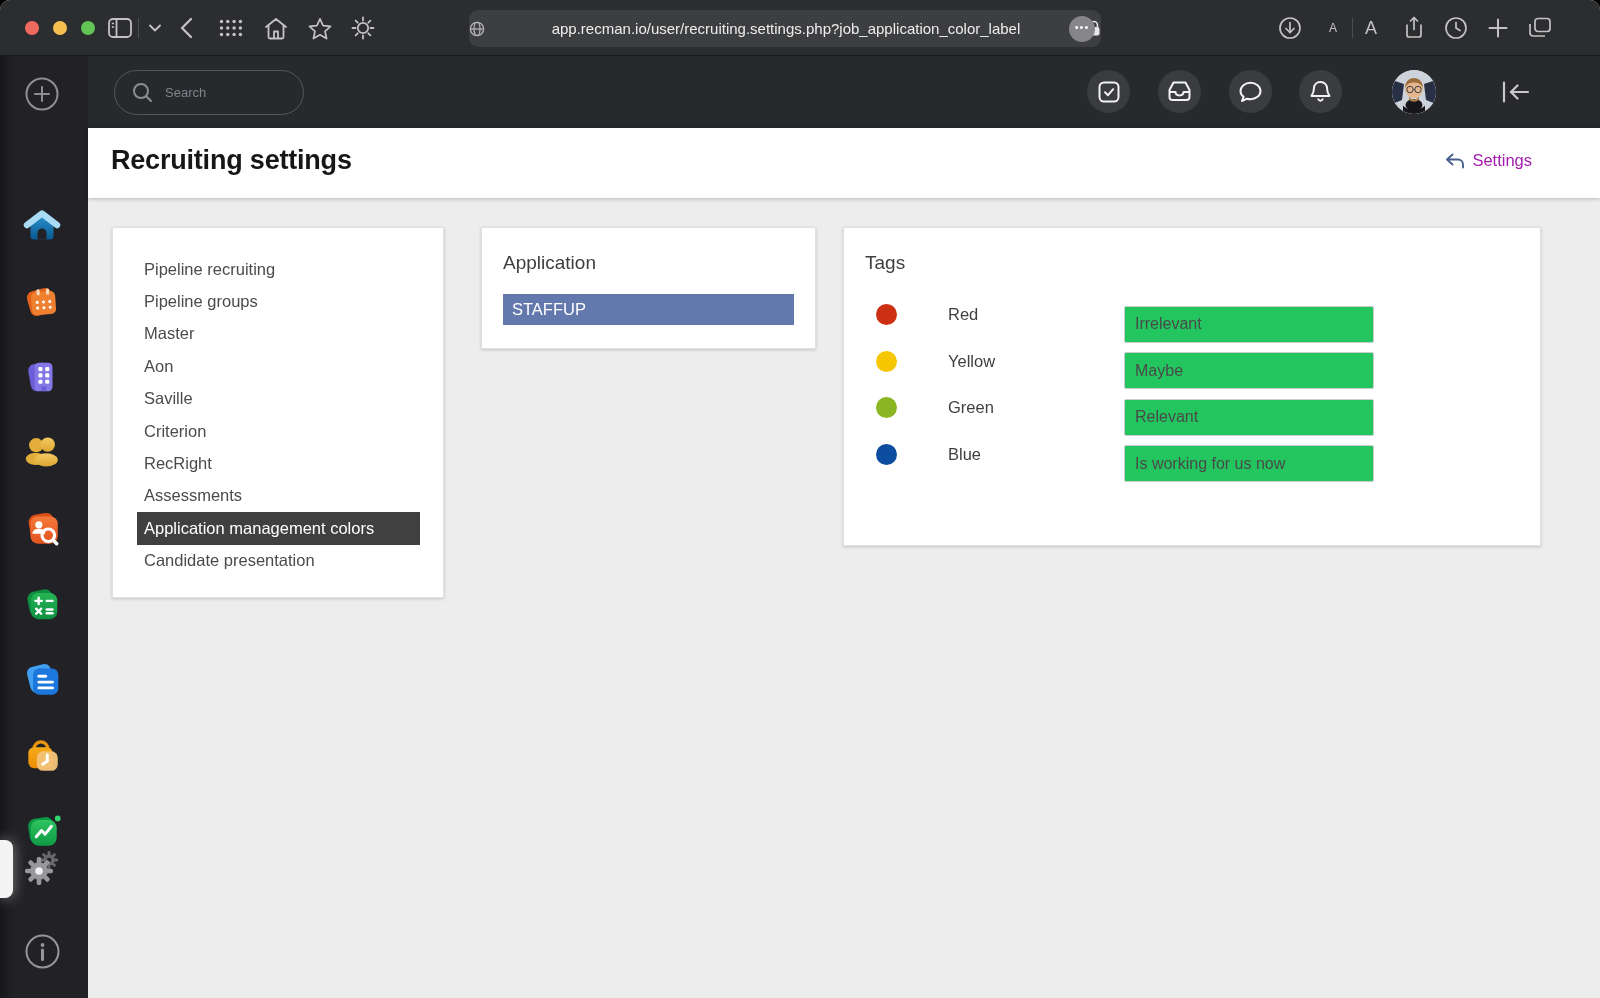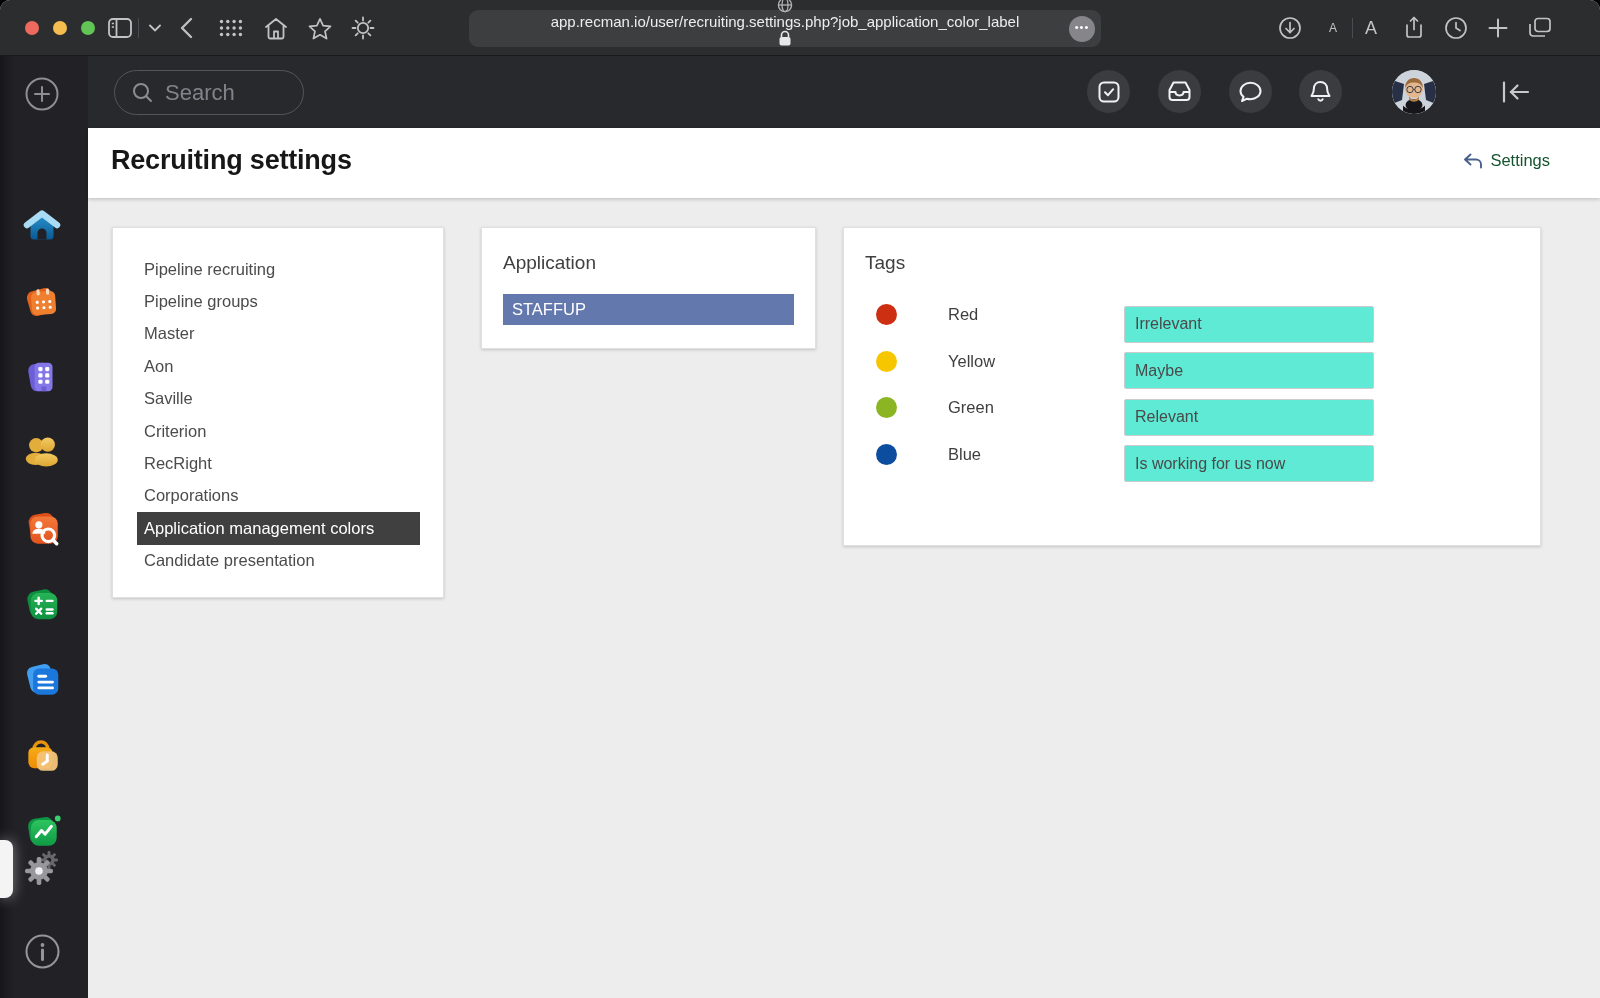--- a/index.html
+++ b/index.html
@@ -17,58 +17,58 @@
   .t-zoom { left:81px;  background:#61c454; }
   .chrome-ic { position:absolute; top:14px; width:28px; height:28px; display:flex;
                align-items:center; justify-content:center; color:#c3c3c5; }
   .chrome-ic svg { display:block; }
   .c-div { position:absolute; background:#4b4c4f; width:1px; height:20px; top:18px; }
   .a-small { font-size:12px; color:#c3c3c5; }
   .a-big   { font-size:18px; color:#c3c3c5; }
 
   .urlbar { position:absolute; left:469px; top:10px; width:632px; height:37px;
             background:#3d3e40; border-radius:9px; display:flex; align-items:center;
-            justify-content:flex-end;flex-direction:column; }
+            justify-content:space-between; }
   .urlbar .url-text { color:#ededee; font-size:15px; margin:0 8px; }
   .more-btn { position:absolute; right:6px; top:5.5px; width:26px; height:26px;
               border-radius:50%; background:#85858a; display:flex; align-items:center;
               justify-content:center; }
   .more-btn span { color:#fff; font-size:11px; letter-spacing:1px; line-height:1; margin-top:-3px; }
 
   
   .sidebar { position:absolute; left:0; top:56px; width:88px; height:942px;
              background:linear-gradient(90deg,#17171a 0px,#222226 14px); }
   .side-ic { position:absolute; left:20px; width:44px; height:44px; display:flex;
              align-items:center; justify-content:center; }
   .active-pill { position:absolute; left:0; top:784px; width:13px; height:58px;
                  background:#f4f4f5; border-radius:0 8px 8px 0; box-shadow:0 0 14px rgba(255,255,255,.45); }
 
   
   .topbar { position:absolute; left:88px; top:56px; width:1512px; height:72px; background:#28292c; }
   .search-pill { position:absolute; left:26px; top:14px; width:190px; height:45px;
                  border:1.5px solid #54555d; border-radius:23px; display:flex;
                  align-items:center; padding-left:17px; }
   .search-pill input { background:transparent; border:none; outline:none; color:#c9c9ce;
-                       font-size:22px; width:130px; margin-left:12px;
+                       font-size:13px; width:130px; margin-left:12px;
                        font-family:"Liberation Sans",sans-serif; }
   .search-pill input::placeholder { color:#82838b; }
   .round-btn { position:absolute; top:14px; width:43px; height:43px; border-radius:50%;
                background:#3b3c3f; display:flex; align-items:center; justify-content:center; }
   .avatar { position:absolute; left:1304px; top:14px; width:44px; height:44px;
             border-radius:50%; overflow:hidden; background:#c9ced6; }
   .collapse { position:absolute; left:1413px; top:21px; width:30px; height:30px;
               display:flex; align-items:center; justify-content:center; }
 
   
   .page-header { position:absolute; left:88px; top:128px; width:1512px; height:70px;
                  background:#fff; box-shadow:0 1px 4px rgba(0,0,0,.22); z-index:2; }
   .page-title { position:absolute; left:23px; top:17px; font-size:27px; font-weight:700;
                 letter-spacing:-.2px; color:#171717; }
-  .settings-link { position:absolute; right:50px; top:23px; display:flex; align-items:center;
-                   gap:7px; color:#14532d; font-size:16.5px; cursor:pointer; }
+  .settings-link { position:absolute; right:68px; top:23px; display:flex; align-items:center;
+                   gap:7px; color:#a21caf; font-size:16.5px; cursor:pointer; }
 
   
   .content { position:absolute; left:88px; top:198px; width:1512px; height:800px; background:#ededee; }
   .card { position:absolute; background:#fff; border:1px solid #e0e0e2;
           box-shadow:0 1px 3px rgba(0,0,0,.18); }
   .nav-card  { left:24px;  top:29px; width:332px; height:371px; padding-top:25px; }
   .corp-card { left:393px; top:29px; width:335px; height:122px; padding:24px 23px 0 21px; }
   .tags-card { left:755px; top:29px; width:698px; height:319px; padding:24px 0 0 21px; }
 
   .nav-item { height:32.4px; display:flex; align-items:center; padding-left:31px;
@@ -78,21 +78,21 @@
 
   .card-title { font-size:19px; color:#3f3f3f; }
   .corp-item { margin-top:20px; width:291px; height:31px; line-height:31px;
                padding-left:9px; background:#6379ad; color:#fff; font-size:16.5px; cursor:pointer; }
 
   .tag-rows { margin-top:22px; padding-left:11px; }
   .tag-row { display:flex; align-items:center; height:37px; margin-bottom:9.5px;gap:40px; }
   .tag-dot { width:21px; height:21px; border-radius:50%; margin-right:11px; flex:none; }
   .tag-label { width:136px; font-size:16.5px; color:#3f3f3f; }
   .tag-input { width:250px; height:37px; border:1px solid #cbccce; border-radius:2px;
-               padding-left:10px; font-size:16px; color:#4a4a4a; background:#5eead4;
+               padding-left:10px; font-size:16px; color:#4a4a4a; background:#22c55e;
                font-family:"Liberation Sans",sans-serif; outline:none;margin-top:19px; }
 </style>
 </head>
 <body>
 
 <div class="window">
 
   <div class="chrome">
     <div class="traffic t-close"></div>
     <div class="traffic t-min"></div>
@@ -546,21 +546,21 @@
   <div class="content">
 
     <div class="card nav-card">
       <div class="nav-item">Pipeline recruiting</div>
       <div class="nav-item">Pipeline groups</div>
       <div class="nav-item">Master</div>
       <div class="nav-item">Aon</div>
       <div class="nav-item">Saville</div>
       <div class="nav-item">Criterion</div>
       <div class="nav-item">RecRight</div>
-      <div class="nav-item">Corporations</div>
+      <div class="nav-item">Assessments</div>
       <div class="nav-item selected">Application management colors</div>
       <div class="nav-item">Candidate presentation</div>
     </div>
 
     <div class="card corp-card">
       <div class="card-title">Application</div>
       <div class="corp-item">STAFFUP</div>
     </div>
 
     <div class="card tags-card">

